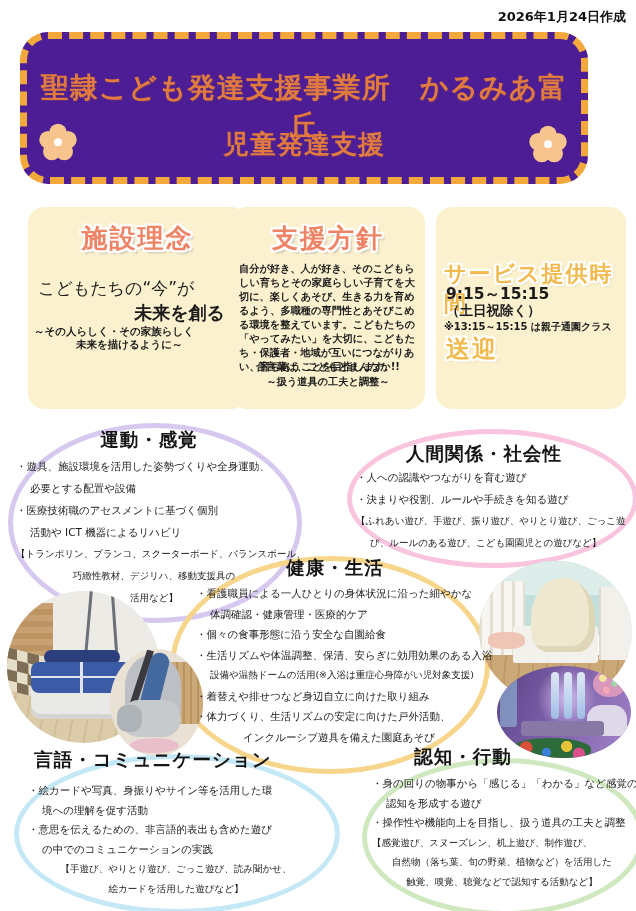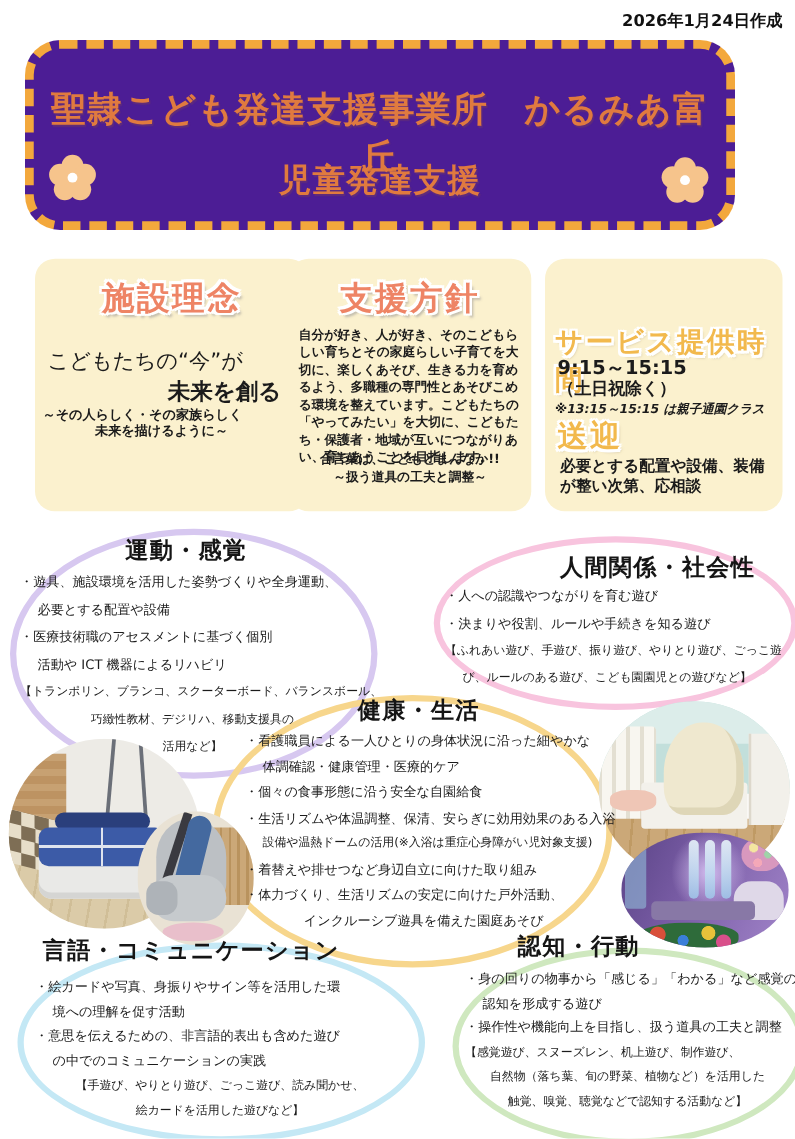--- a/index.html
+++ b/index.html
@@ -31,35 +31,35 @@
   .ph-line2{right:22px;top:94px;font-size:18px;font-weight:bold;}
   .ph-sub1{left:6px;top:118px;font-size:10.5px;font-weight:bold;}
   .ph-sub2{left:48px;top:131px;font-size:10.5px;font-weight:bold;}
   .po-body{left:8px;right:8px;top:55px;font-size:10.2px;line-height:14px;font-weight:bold;text-align:left;}
   .po-slogan{width:100%;text-align:center;font-size:10.2px;font-weight:bold;}
   .po-s1{top:153px;} .po-s2{top:168px;}
   .hr-t1{left:12px;top:11px;font-size:24px;}
   .hr-t2{left:8px;top:52px;font-size:22px;}
   .hr-time{left:10px;top:77px;font-size:15.5px;font-weight:bold;}
   .hr-closed{left:10px;top:95px;font-size:13.5px;font-weight:bold;}
-  .hr-note{left:8px;top:113px;font-size:10px;font-weight:bold;font-style:italic;}
+  .hr-note{left:8px;top:113px;font-size:10px;font-weight:bold;}
   .hr-t3{left:10px;top:126px;font-size:24px;}
   .hr-transport{left:12px;top:158px;width:172px;font-size:12.5px;line-height:1.3;font-weight:bold;}
 
   
   .oval{border-radius:50%;z-index:1;background:transparent;}
   .oval-motor{left:8px;top:423px;width:284px;height:190px;border:5px solid #D7C8F0;}
   .oval-social{left:347px;top:429px;width:281px;height:129px;border:5px solid #F8C4DE;}
   .oval-health{left:170px;top:556px;width:310px;height:208px;border:5px solid #F7D68C;}
   .oval-language{left:14px;top:754px;width:316px;height:150px;border:5px solid #C4E8F5;}
   .oval-cognition{left:362px;top:758px;width:272px;height:148px;border:5px solid #CFE8BF;}
 
   .oval-title{width:240px;text-align:center;font-size:18.5px;font-weight:bold;letter-spacing:1px;z-index:4;color:#151515;}
   .ot-motor{left:29px;top:427px;}
-  .ot-social{left:364px;top:441px;text-align:right;}
+  .ot-social{left:364px;top:441px;}
   .ot-health{left:215px;top:555px;}
   .ot-language{left:33px;top:747px;}
   .ot-cognition{left:343px;top:744px;}
 
   .lines{z-index:4;}
   .ln{font-size:10.5px;font-weight:normal;white-space:nowrap;color:#1b1b1b;}
   .ind{padding-left:14px;}
   .sm{font-size:9.5px;}
   .ctr{text-align:center;padding-left:0;}
   .lines-motor{left:16px;top:455px;width:276px;line-height:22px;}
@@ -177,21 +177,20 @@
     <div class="abs po-slogan po-s1">合言葉は、こどもどまんなか!!</div>
     <div class="abs po-slogan po-s2">～扱う道具の工夫と調整～</div>
   </div>
 
   <div class="abs ibox box3">
     <div class="abs gold-title hr-t2">サービス提供時間</div>
     <div class="abs hr-time">9:15～15:15</div>
     <div class="abs hr-closed">（土日祝除く）</div>
     <div class="abs hr-note">※13:15～15:15 は親子通園クラス</div>
     <div class="abs gold-title hr-t3">送迎</div>
-    <div class="abs hr-transport">必要とする配置や設備、装備が整い次第、応相談</div>
   </div>
 
   <div class="abs oval oval-motor"></div>
   <div class="abs oval oval-social"></div>
   <div class="abs oval oval-health"></div>
   <div class="abs oval oval-language"></div>
   <div class="abs oval oval-cognition"></div>
 
   <div class="abs photo photo-airtrack">
     <div class="at-wall"></div>

